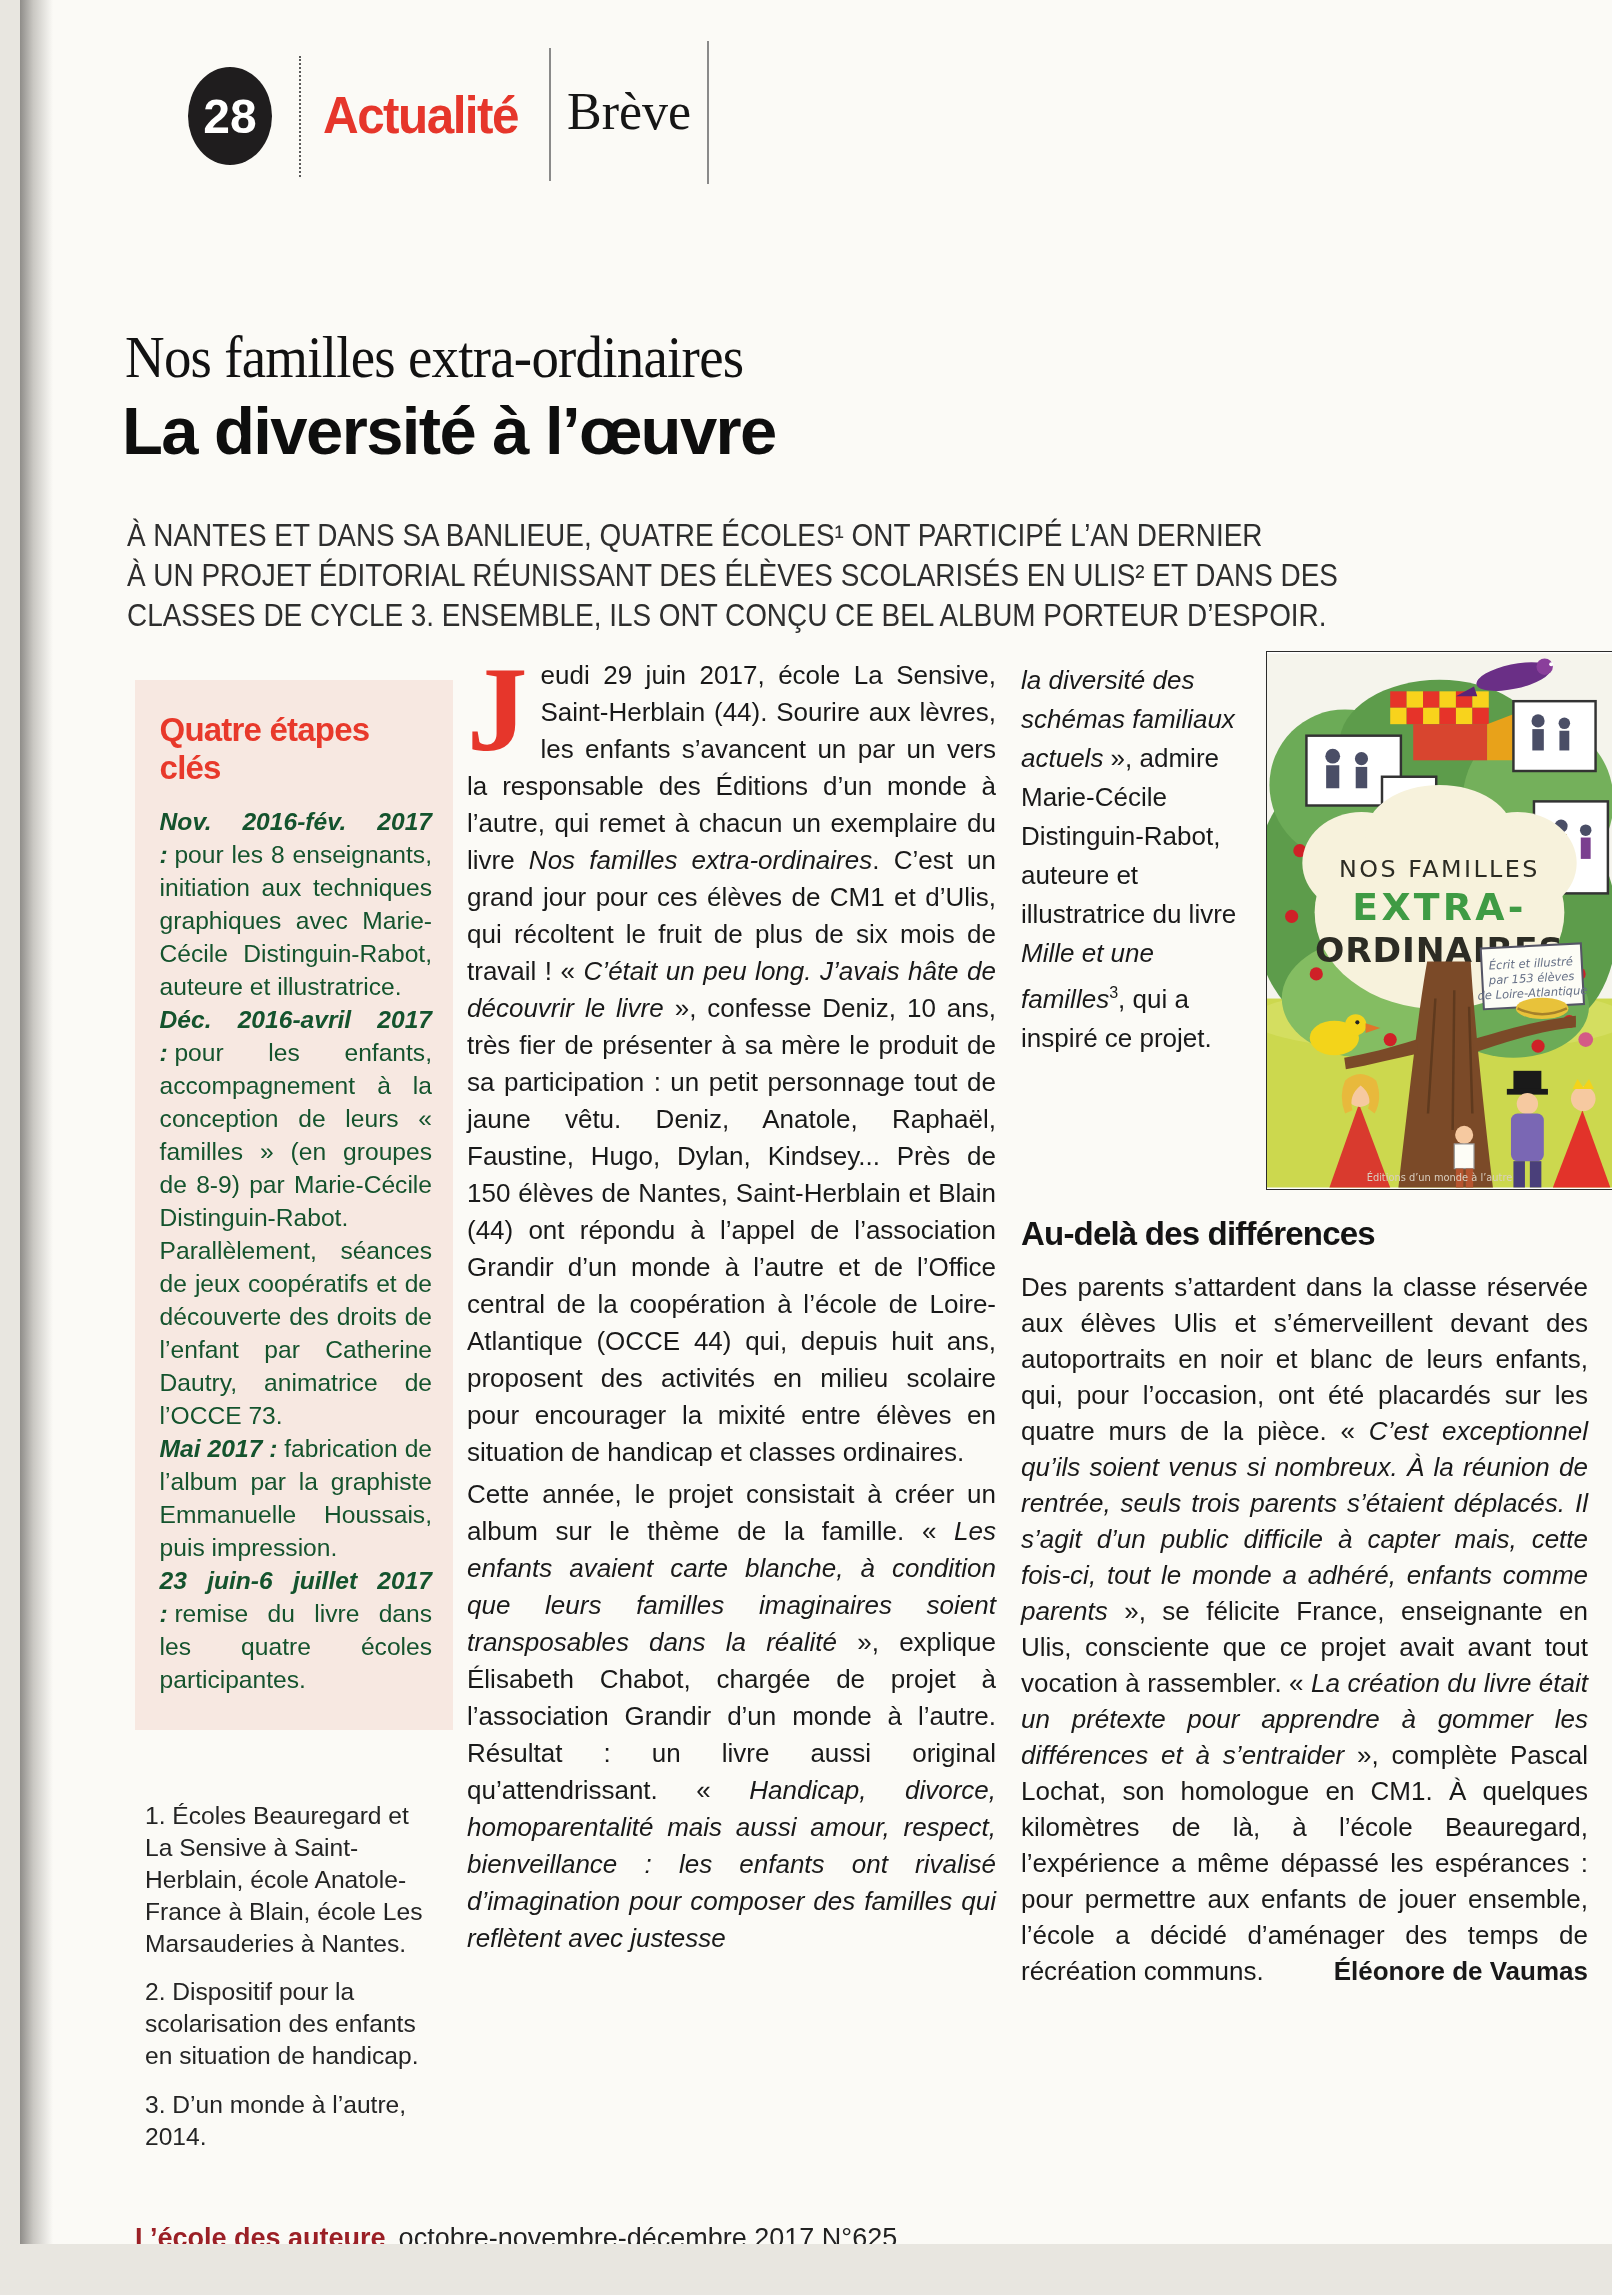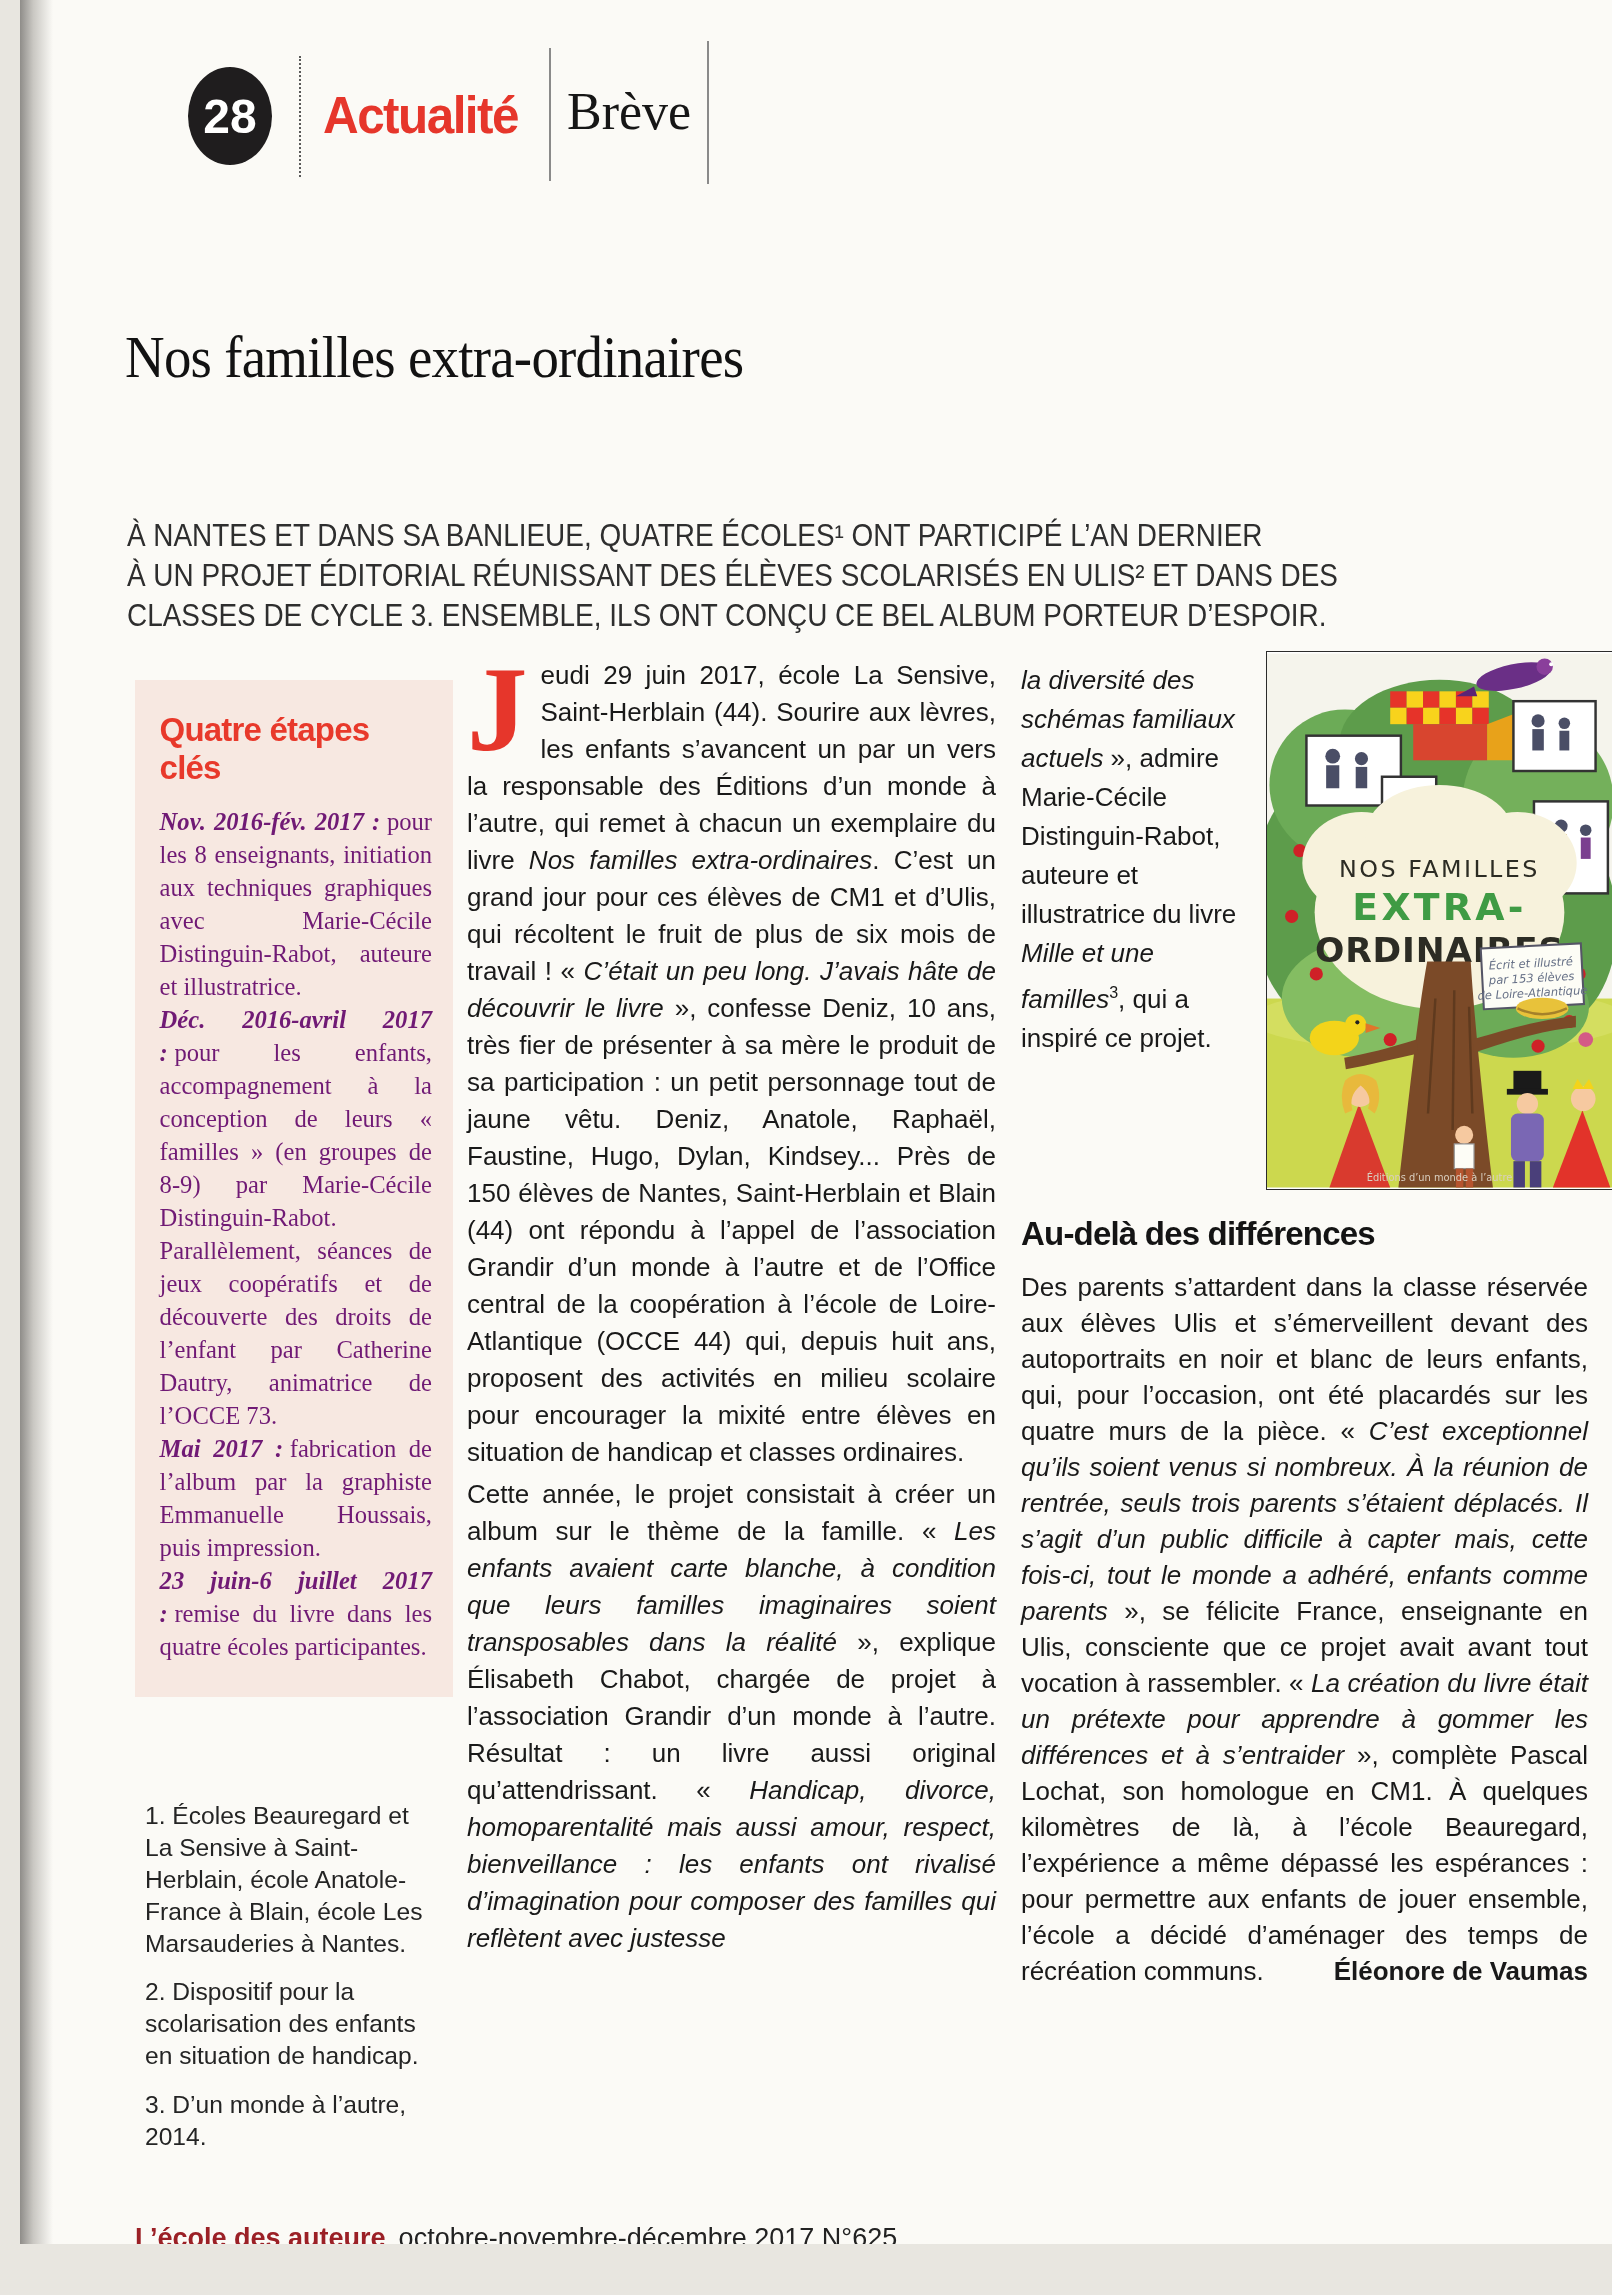--- a/index.html
+++ b/index.html
@@ -55,21 +55,21 @@
   }
   
   .sidebar{
     position:absolute;left:115px;top:680px;width:318px;
     background:#f7e8e1;box-sizing:border-box;
     padding:31px 21px 34px 24.6px;
   }
   .sidebar h3{
     margin:0 0 18px 0;color:#e8392b;font-size:33px;font-weight:700;letter-spacing:-0.8px;
   }
-  .sb-entry{margin:0;font-size:24.6px;line-height:33px;color:#701a75;text-align:justify;font-family:Liberation Serif, serif;}
+  .sb-entry{margin:0;font-size:24.6px;line-height:33px;color:#14532d;text-align:justify;}
   .sb-date{font-weight:700;font-style:italic;margin-right:6.6px;}
   
   .footnotes{position:absolute;left:125px;top:1800px;width:284px;font-size:24.6px;line-height:32px;color:#242424;}
   .footnotes div{margin-bottom:16.4px;}
   
   .col2{
     position:absolute;left:447px;top:657px;width:529px;
     font-size:26px;line-height:37px;text-align:justify;color:#191919;
   }
   .col2 p{margin:0 0 4.9px 0;}
@@ -114,20 +114,21 @@
   <div class="page-circle">
     <span>28</span>
   </div>
   <div class="dot-divider"></div>
   <div class="section-label">Actualité</div>
   <div class="v-line-1"></div>
   <div class="rubric-label">Brève</div>
   <div class="v-line-2"></div>
 
   <div class="kicker">Nos familles extra-ordinaires</div>
+  <div class="main-title">La diversité à l’œuvre</div>
   <div class="standfirst">
     <div>À NANTES ET DANS SA BANLIEUE, QUATRE ÉCOLES¹ ONT PARTICIPÉ L’AN DERNIER</div>
     <div>À UN PROJET ÉDITORIAL RÉUNISSANT DES ÉLÈVES SCOLARISÉS EN ULIS² ET DANS DES</div>
     <div>CLASSES DE CYCLE 3. ENSEMBLE, ILS ONT CONÇU CE BEL ALBUM PORTEUR D’ESPOIR.</div>
   </div>
 
   <div class="sidebar">
     <h3>Quatre étapes clés</h3>
     <p class="sb-entry"><span class="sb-date">Nov. 2016-fév. 2017 :</span><span>pour les 8 enseignants, initiation aux techniques graphiques avec Marie-Cécile Distinguin-Rabot, auteure et illustratrice.</span></p>
     <p class="sb-entry"><span class="sb-date">Déc. 2016-avril 2017 :</span><span>pour les enfants, accompagnement à la conception de leurs « familles » (en groupes de 8-9) par Marie-Cécile Distinguin-Rabot. Parallèlement, séances de jeux coopératifs et de découverte des droits de l’enfant par Catherine Dautry, animatrice de l’OCCE 73.</span></p>

